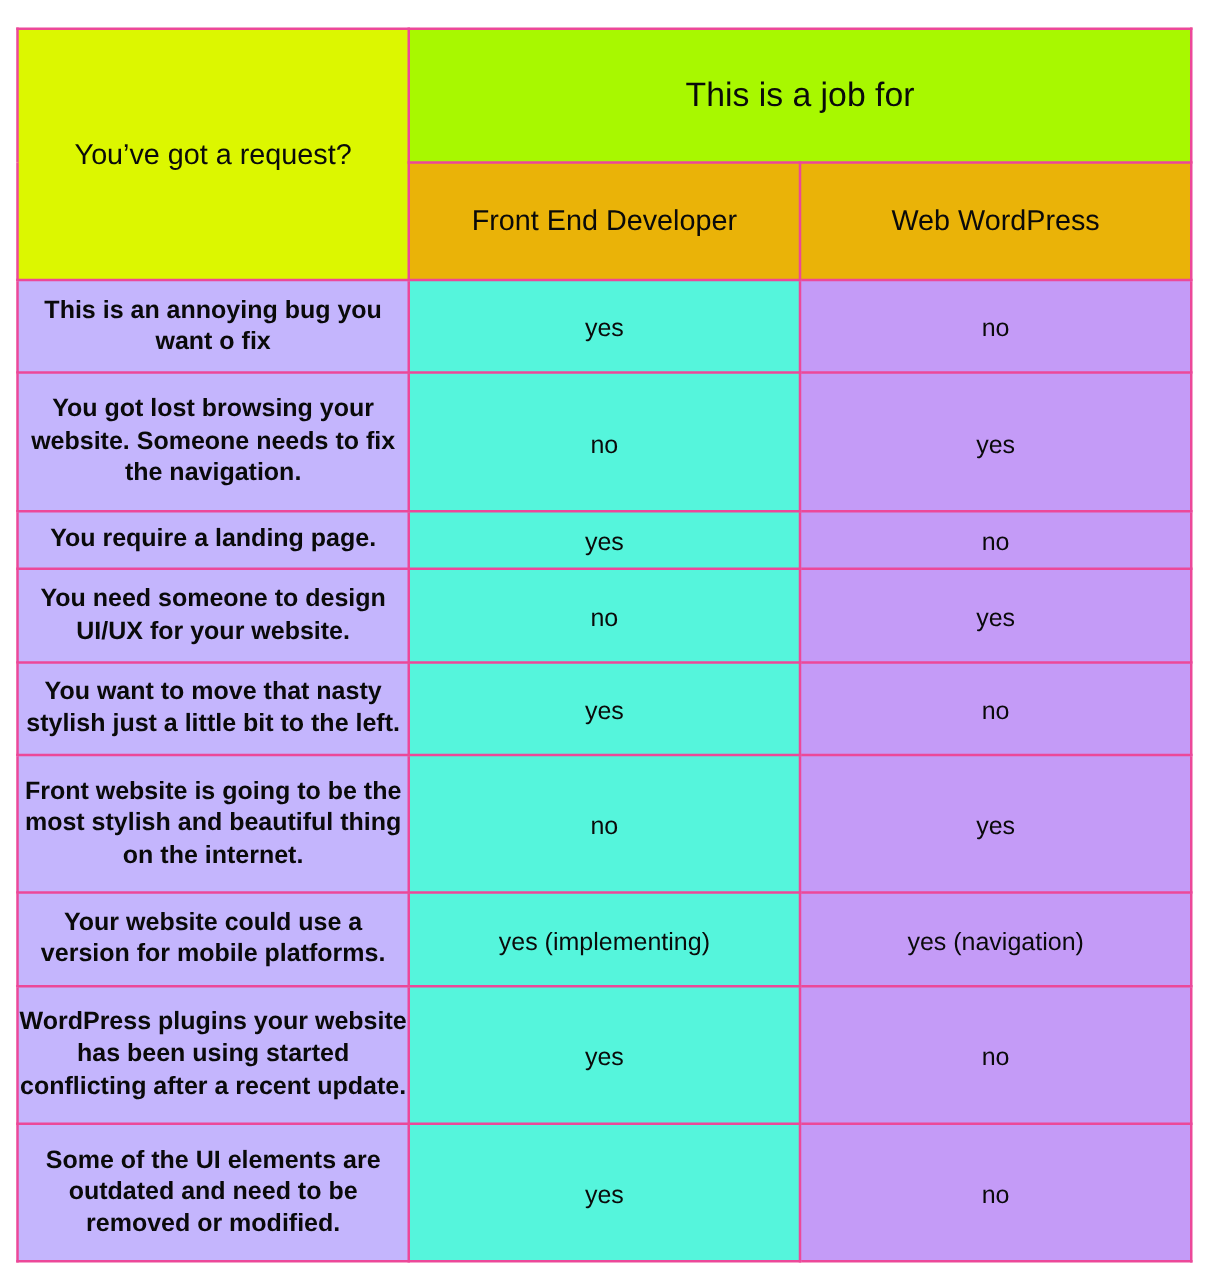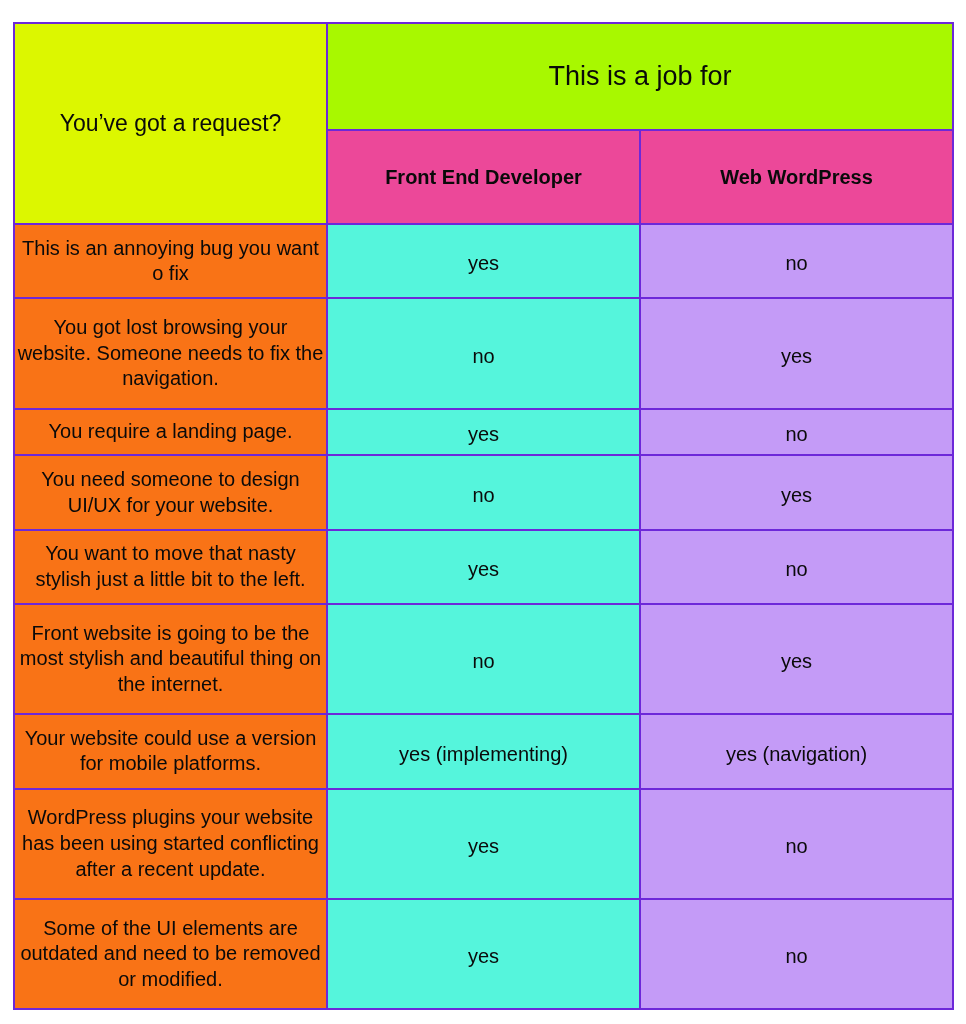--- a/index.html
+++ b/index.html
@@ -30,21 +30,21 @@
   }
 
   table.matrix {
     width: 939px;
     height: 988px;
     border-collapse: collapse;
     table-layout: fixed;
   }
 
   table.matrix td {
-    border: 2px solid #6d28d9;
+    border: 2px solid #ec4899;
     padding: 0;
     vertical-align: middle;
     text-align: center;
     color: #0a0a0a;
   }
 
   
   col.c-req   { width: 313px; }
   col.c-fe    { width: 313px; }
   col.c-wd    { width: 313px; }
@@ -57,35 +57,35 @@
     padding: 6px 18px;
   }
   .hdr-jobfor {
     background: #a8f800;
     font-size: 27px;
     line-height: 1.3;
     height: 105px;
     padding: 4px 10px;
   }
   .hdr-role {
-    background: #ec4899;
+    background: #eab308;
     color: #555555;
-    font-size: 20px;
+    font-size: 23px;
     line-height: 1.3;
     height: 92px;
     padding: 4px 10px;
-    font-weight: bold;
   }
 
   
   .cell-request {
-    background: #f97316;
+    background: #c4b5fd;
     font-size: 20px;
     line-height: 1.28;
     padding: 8px 14px;
+    font-weight: bold;
   }
   .cell-fe {
     background: #55f5dc;
     font-size: 20px;
     line-height: 1.28;
     padding: 8px 10px;
     vertical-align: top;
   }
   .cell-wd {
     background: #c49bf7;

